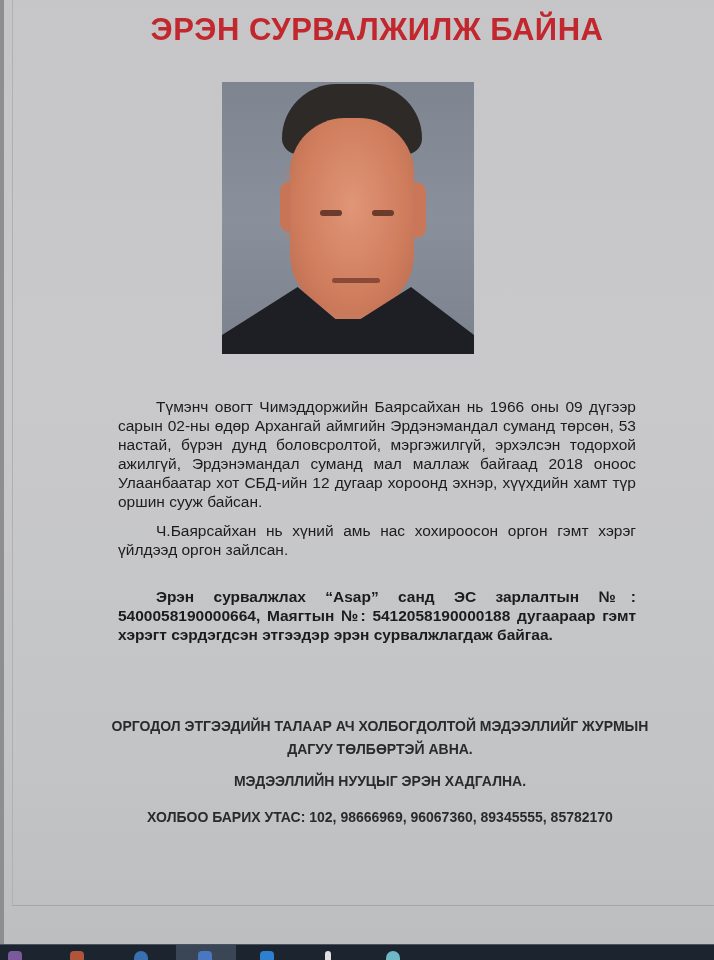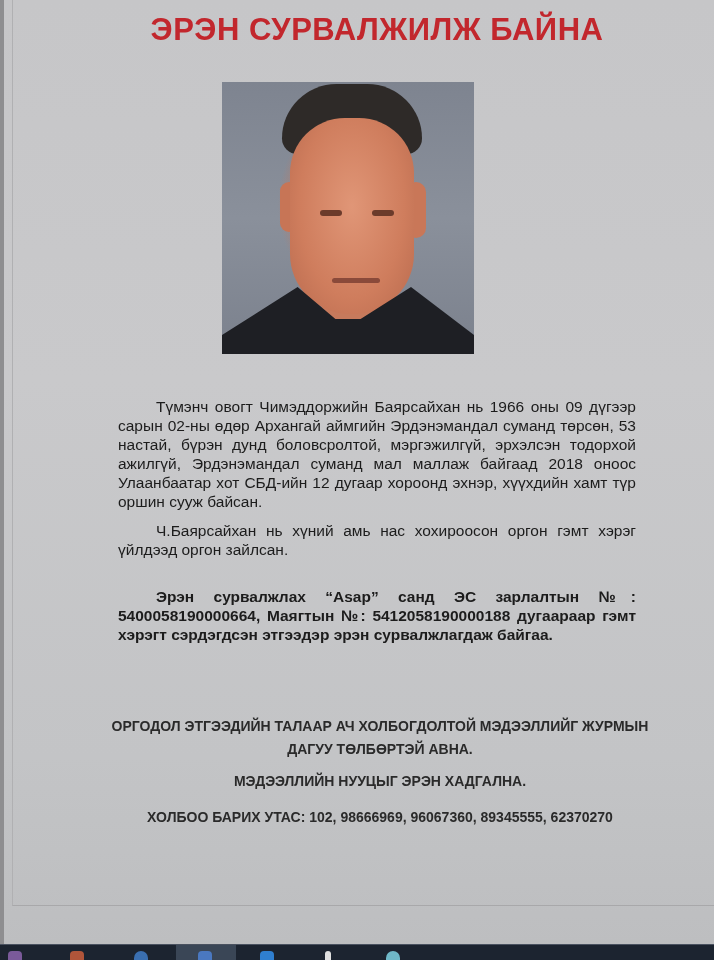--- a/index.html
+++ b/index.html
@@ -192,21 +192,21 @@
     <p>Ч.Баярсайхан нь хүний амь нас хохироосон оргон гэмт хэрэг үйлдээд оргон зайлсан.</p>
   </div>
 
   <div class="body p2">
     <p>Эрэн сурвалжлах “Asap” санд ЭС зарлалтын №: 5400058190000664, Маягтын №: 5412058190000188 дугаараар гэмт хэрэгт сэрдэгдсэн этгээдэр эрэн сурвалжлагдаж байгаа.</p>
   </div>
 
 
   <div class="notice n1">ОРГОДОЛ ЭТГЭЭДИЙН ТАЛААР АЧ ХОЛБОГДОЛТОЙ МЭДЭЭЛЛИЙГ ЖУРМЫН ДАГУУ ТӨЛБӨРТЭЙ АВНА.</div>
   <div class="notice n2">МЭДЭЭЛЛИЙН НУУЦЫГ ЭРЭН ХАДГАЛНА.</div>
-  <div class="notice n3">ХОЛБОО БАРИХ УТАС: 102, 98666969, 96067360, 89345555, 62370270</div>
+  <div class="notice n3">ХОЛБОО БАРИХ УТАС: 102, 98666969, 96067360, 89345555, 85782170</div>
 </div>
 
 <div class="taskbar">
   <div class="tb-active"></div>
   <div class="tb-icon" style="left:8px;background:#7a5a9a;"></div>
   <div class="tb-icon" style="left:70px;background:#b0553a;"></div>
   <div class="tb-icon" style="left:134px;background:#3a6fb0;border-radius:7px 7px 0 0;"></div>
   <div class="tb-icon" style="left:198px;background:#4a78c0;"></div>
   <div class="tb-icon" style="left:260px;background:#2f7fd0;"></div>
   <div class="tb-icon" style="left:325px;background:#e0e0e0;width:6px;"></div>

